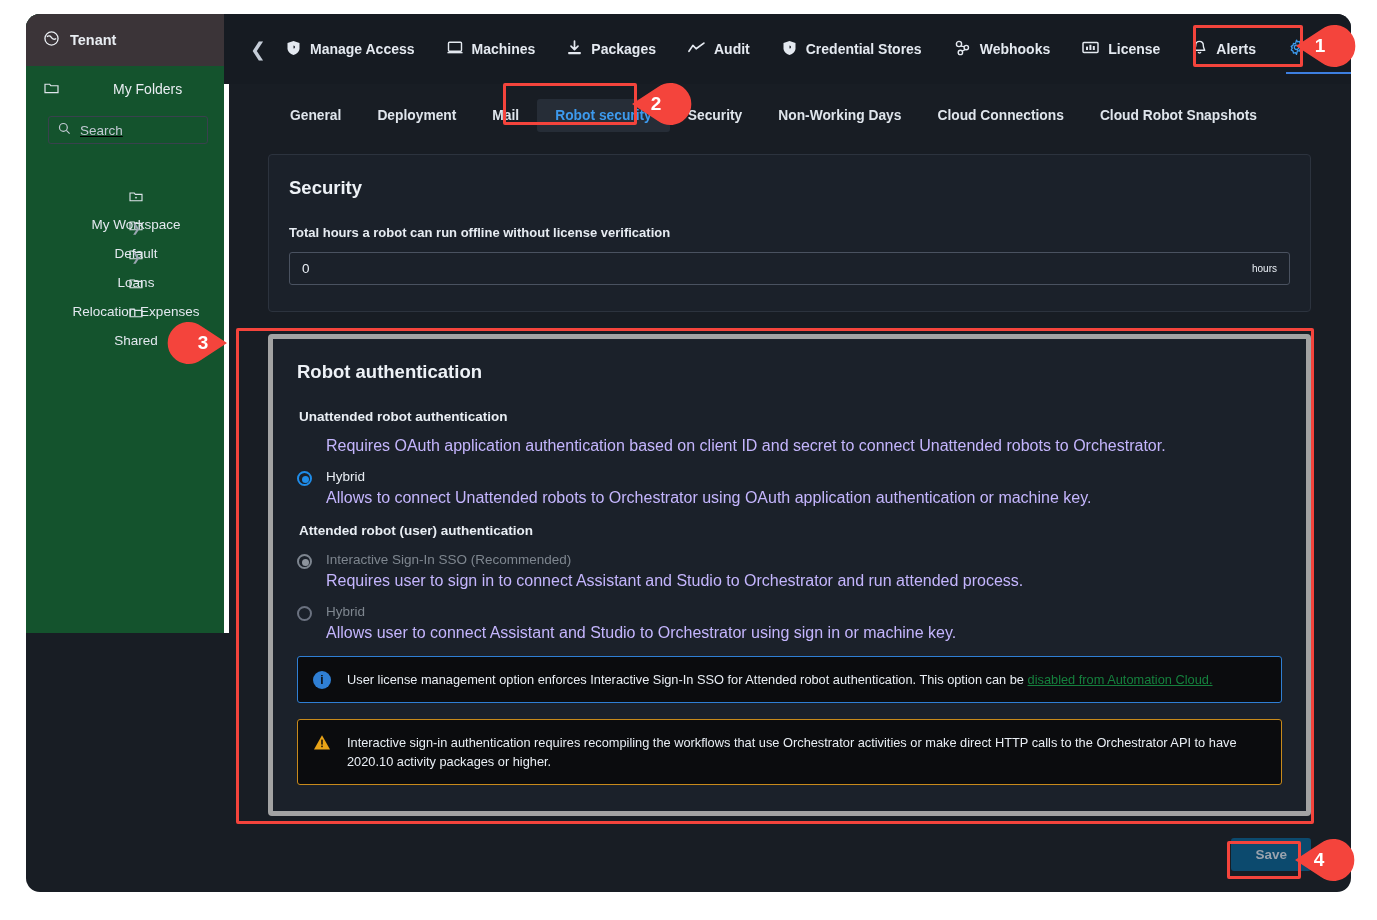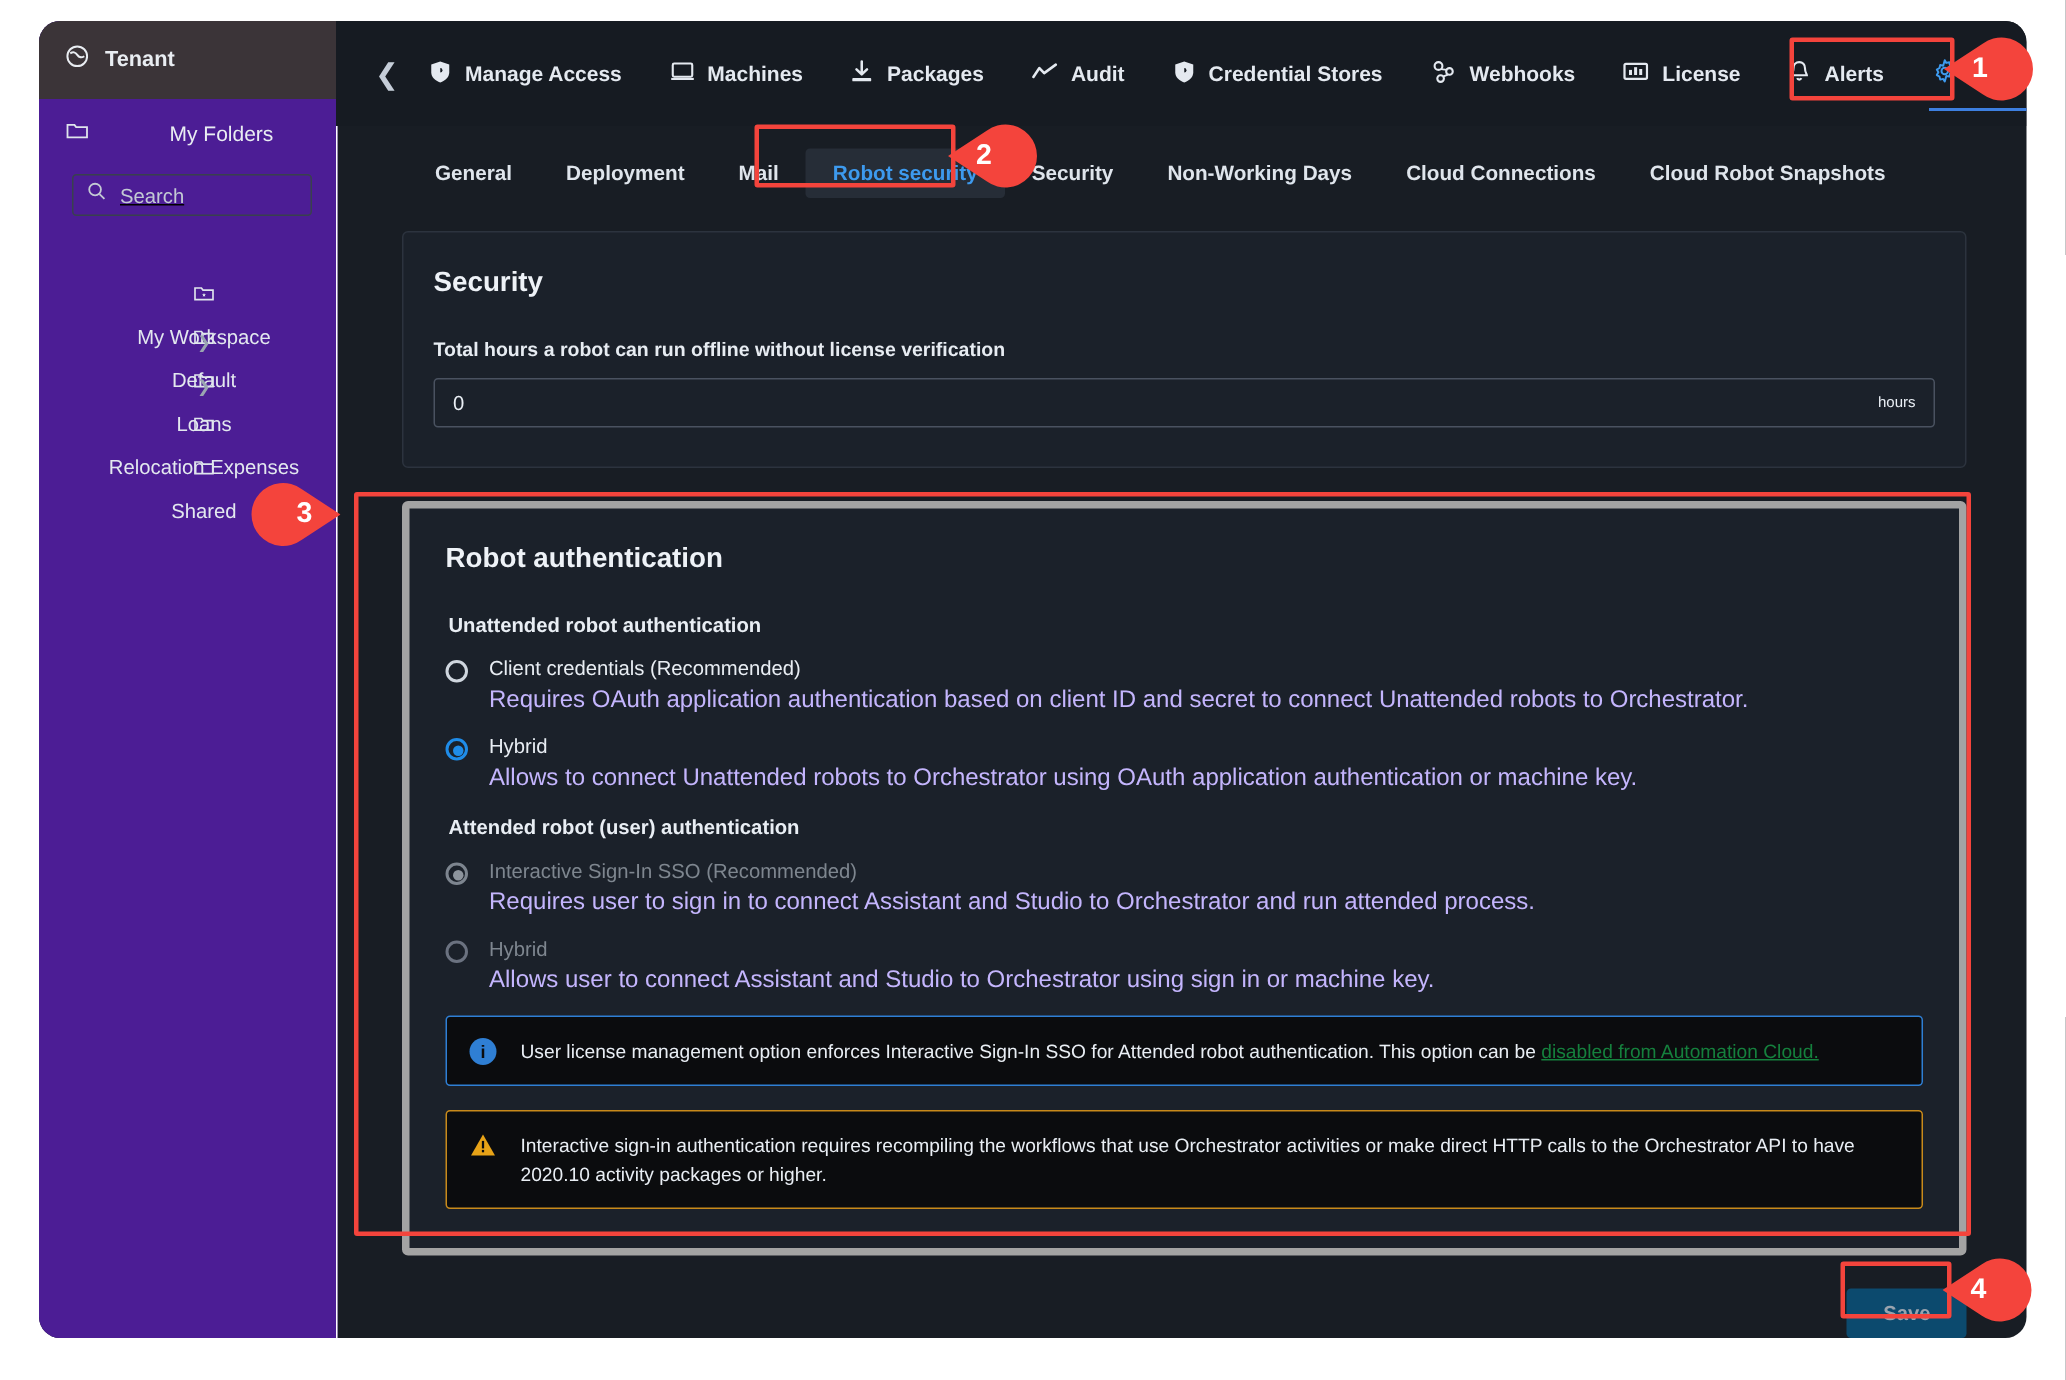--- a/index.html
+++ b/index.html
@@ -4,22 +4,22 @@
 <style>
   html,body{margin:0;padding:0;background:#ffffff;}
   body{width:1377px;height:920px;font-family:"Liberation Sans",sans-serif;overflow:hidden;}
 
   .window{
     position:absolute;left:26px;top:14px;width:1325px;height:878px;
     background:#181d24;border-radius:14px;overflow:hidden;
   }
 
   
-  .sidebar{position:absolute;left:0;top:0;width:198px;height:878px;background:#4c1d95;
-           border-right:1px solid #ffffff;}
+  .sidebar{position:absolute;left:0;top:0;width:198px;height:619px;background:#14532d;
+           border-right:5px solid #ffffff;}
   .tenant{display:flex;align-items:center;gap:11px;height:52px;padding:0 18px;
           background:#3b3438;box-sizing:border-box;}
   .tenant .lbl{color:#e9edf2;font-size:14.5px;font-weight:bold;}
   .myfolders{display:flex;align-items:center;gap:11px;height:46px;padding:0 18px;box-sizing:border-box;}
   .myfolders .lbl{color:#e9edf2;font-size:14px;font-weight:normal;margin-left:43px;}
   .searchbox{margin:4px 16px 0 22px;height:28px;border:1px solid #39414d;border-radius:3px;
              display:flex;align-items:center;gap:9px;padding:0 9px;box-sizing:border-box;text-decoration:underline;}
   .searchbox .ph{color:#c3cad4;font-size:13.5px;}
   .tree{margin-top:20px;}
   .tree-item{display:flex;align-items:center;height:29px;padding-left:22px;box-sizing:border-box;gap:11px;flex-direction:column;}
@@ -318,24 +318,20 @@
         </div>
       </div>
     </div>
 
     <div class="card2">
       <div class="card-pad" style="padding:22px 24px 26px 24px;">
         <div class="card-title">Robot authentication</div>
 
         <div class="sec-head">Unattended robot authentication</div>
 
-        <div class="radio-row">
-          <span class="radio"></span>
-          <span class="opt-label">Client credentials (Recommended)</span>
-        </div>
         <div class="opt-desc">Requires OAuth application authentication based on client ID and secret to connect Unattended robots to Orchestrator.</div>
 
         <div class="radio-row">
           <span class="radio sel"></span>
           <span class="opt-label">Hybrid</span>
         </div>
         <div class="opt-desc">Allows to connect Unattended robots to Orchestrator using OAuth application authentication or machine key.</div>
 
         <div class="sec-head" style="margin-top:18px;">Attended robot (user) authentication</div>
 

